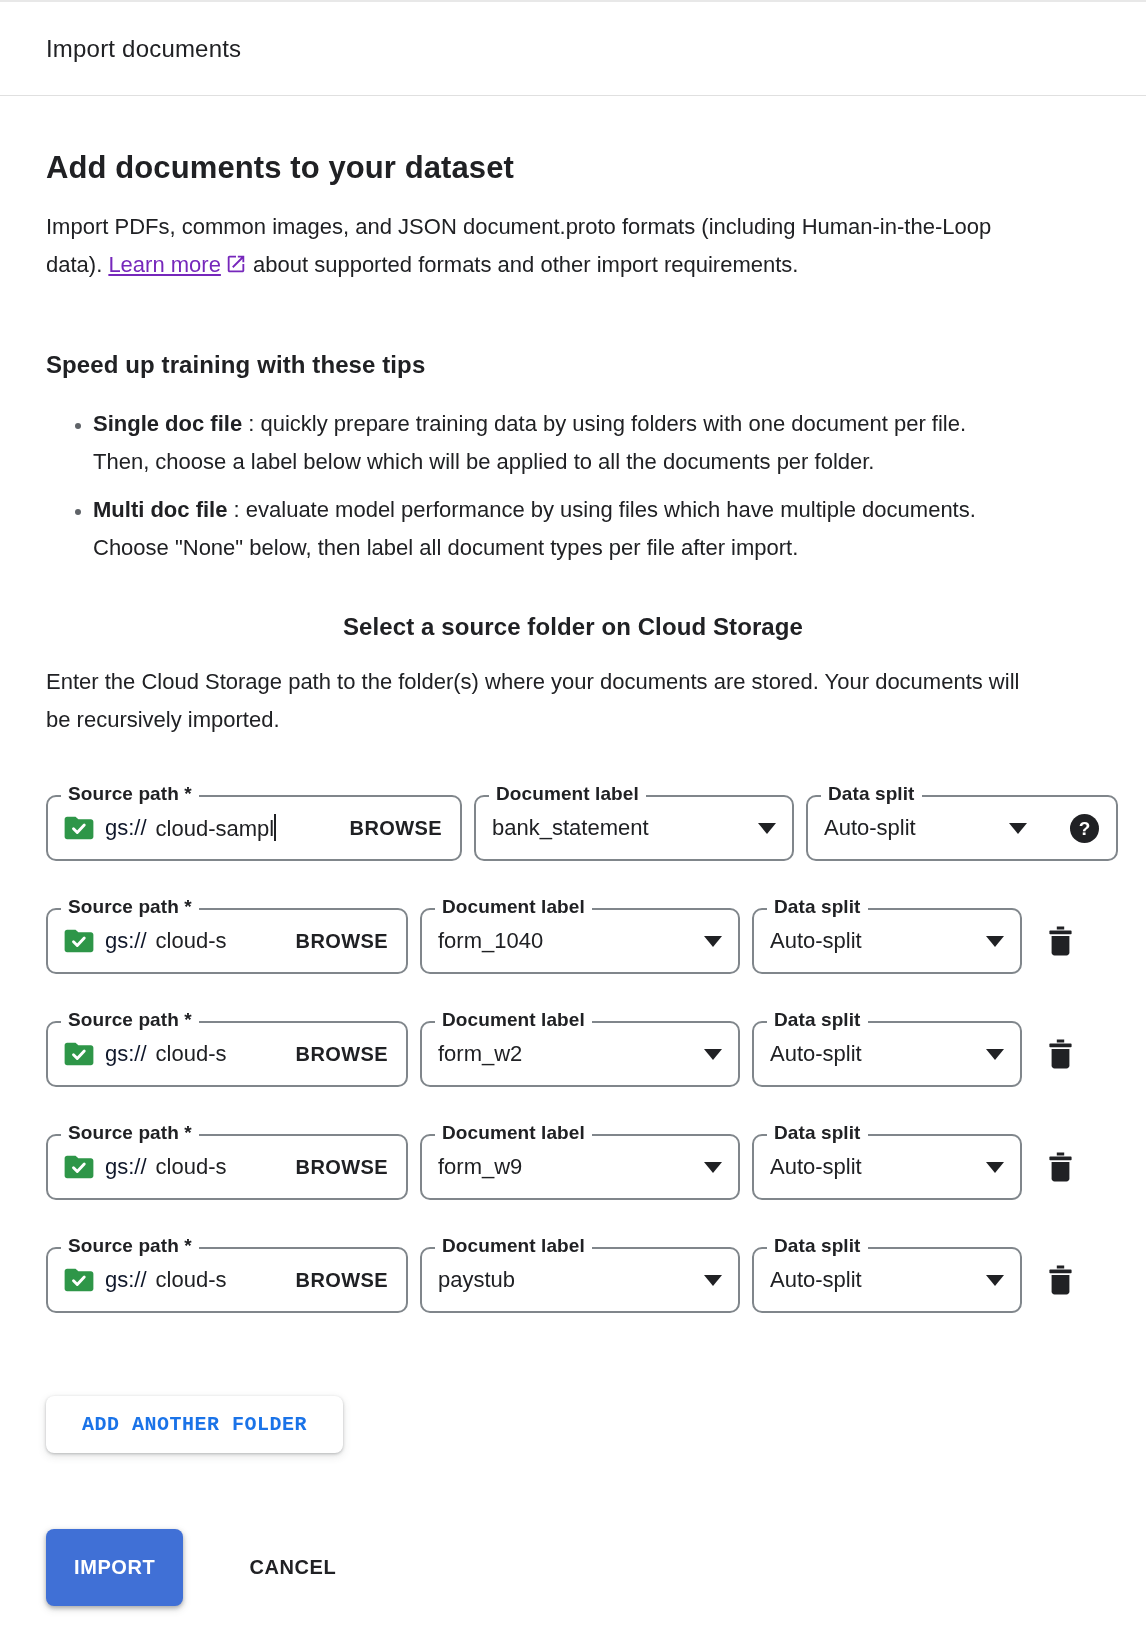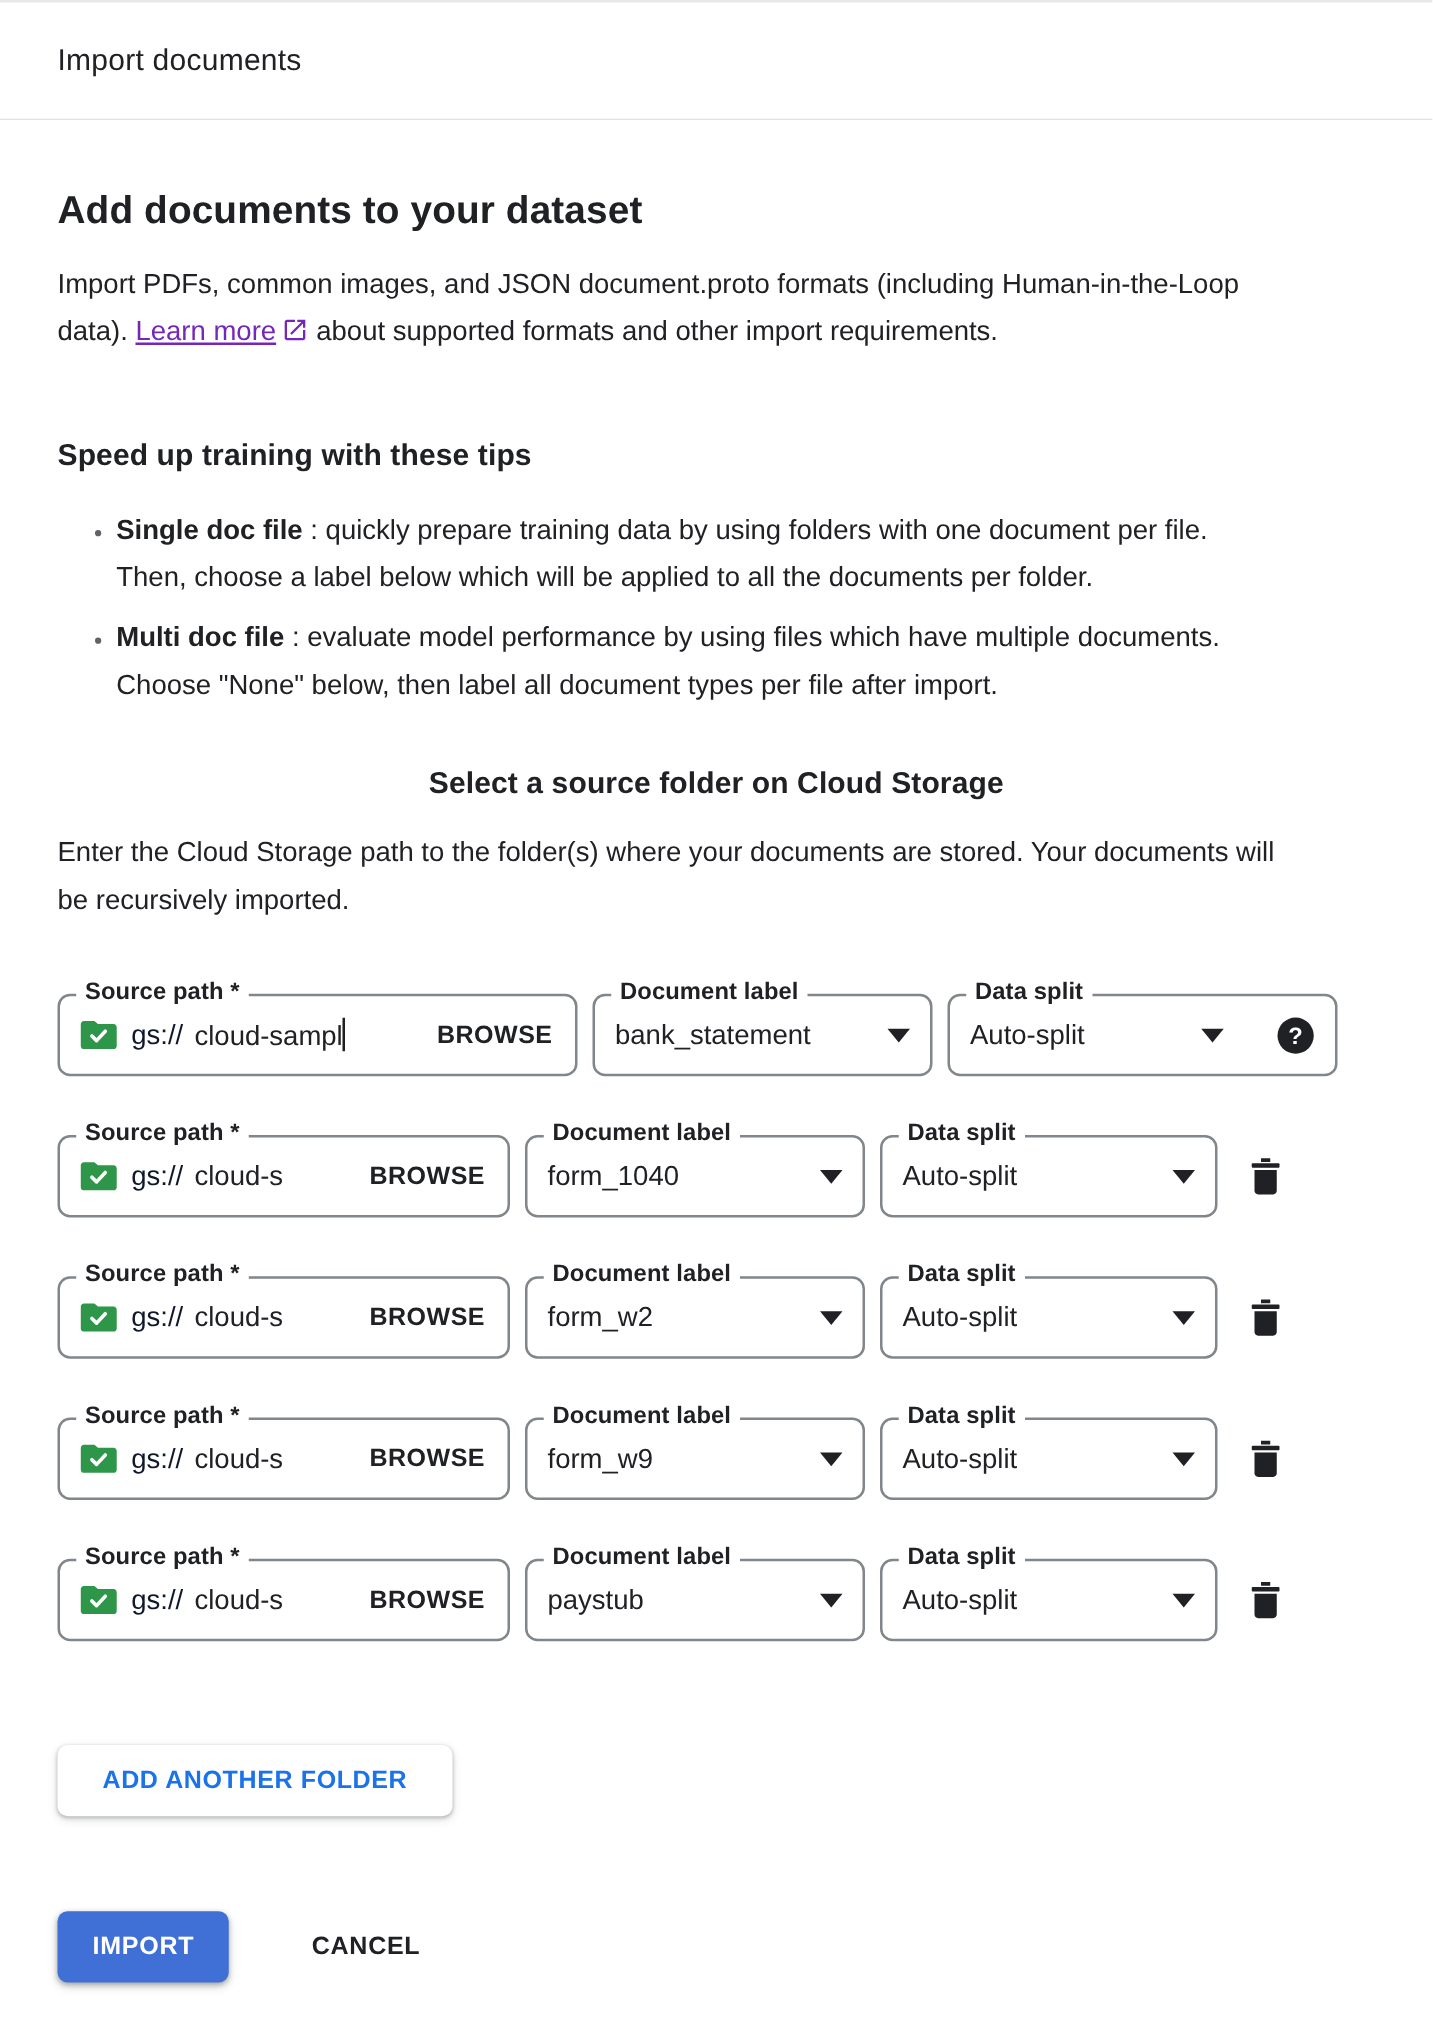--- a/index.html
+++ b/index.html
@@ -60,21 +60,21 @@
     padding: 0 7px;
     font-size: 19px;
     font-weight: 700;
     white-space: nowrap;
     letter-spacing: .1px;
   }
   .gap { width: 12px; flex-shrink: 0; }
 
   .src-1 { width: 416px; }
   .src-n { width: 362px; }
-  .lbl { width: 272px; }
+  .lbl { width: 320px; }
   .spl-1 { width: 312px; }
   .spl-n { width: 270px; }
 
   .gs-prefix { color: #0f172a; font-size: 22px; margin-left: 11px; }
   .path-value { font-size: 22px; margin-left: 9px; white-space: nowrap; overflow: hidden; }
   .caret { display:inline-block; width:2px; height:27px; background:#202124; vertical-align:-5px; }
   .browse-btn {
     margin-left: auto;
     background: none; border: none;
     font-family: inherit;
@@ -98,34 +98,34 @@
     width: 34px; height: 48px; flex-shrink: 0;
   }
 
   .add-folder-btn {
     margin-top: 36px;
     display: inline-block;
     background: #fff;
     border: none;
     border-radius: 8px;
     padding: 17px 36px;
-    font-family: Liberation Sans, sans-serif;
+    font-family: Liberation Mono, monospace;
     font-size: 20px; font-weight: 600; letter-spacing: .5px;
     color: #1a73e8;
     box-shadow: 0 1px 3px rgba(60,64,67,.30), 0 3px 8px rgba(60,64,67,.15);
     cursor: pointer;
   }
 
   .actions { margin-top: 76px; display: flex; align-items: center; }
   .import-btn {
     background: #4070d6;
     color: #ffffff;
     border: none;
     border-radius: 8px;
-    padding: 17px 28px;
+    padding: 27px 28px;
     font-family: inherit;
     font-size: 20px; font-weight: 600; letter-spacing: .6px;
     box-shadow: 0 2px 4px rgba(60,64,67,.35), 0 3px 8px rgba(60,64,67,.18);
     cursor: pointer;
   }
   .cancel-btn {
     background: none; border: none;
     margin-left: 48px;
     font-family: inherit;
     font-size: 20px; font-weight: 600; letter-spacing: .6px;

